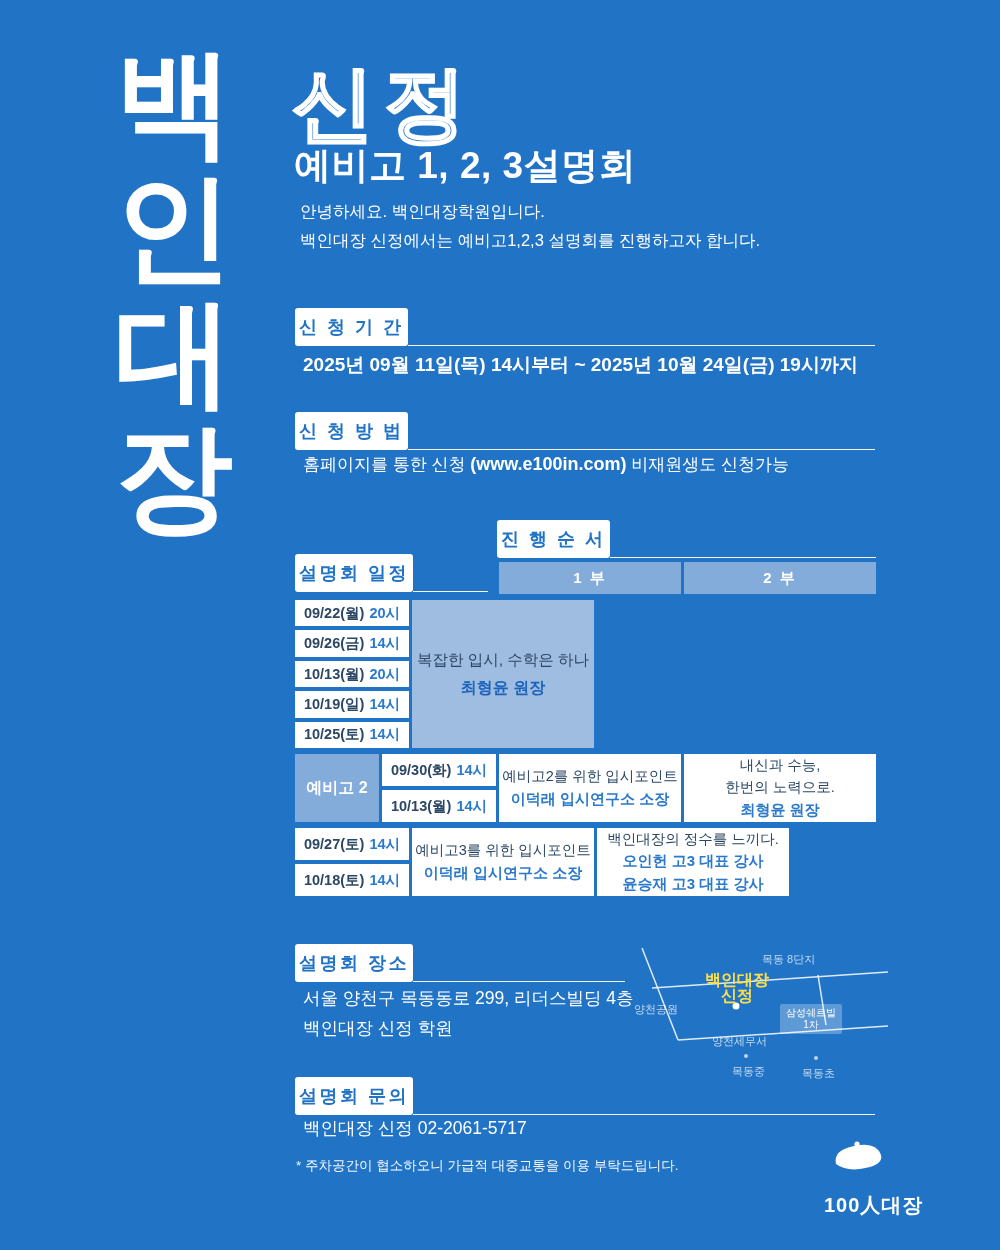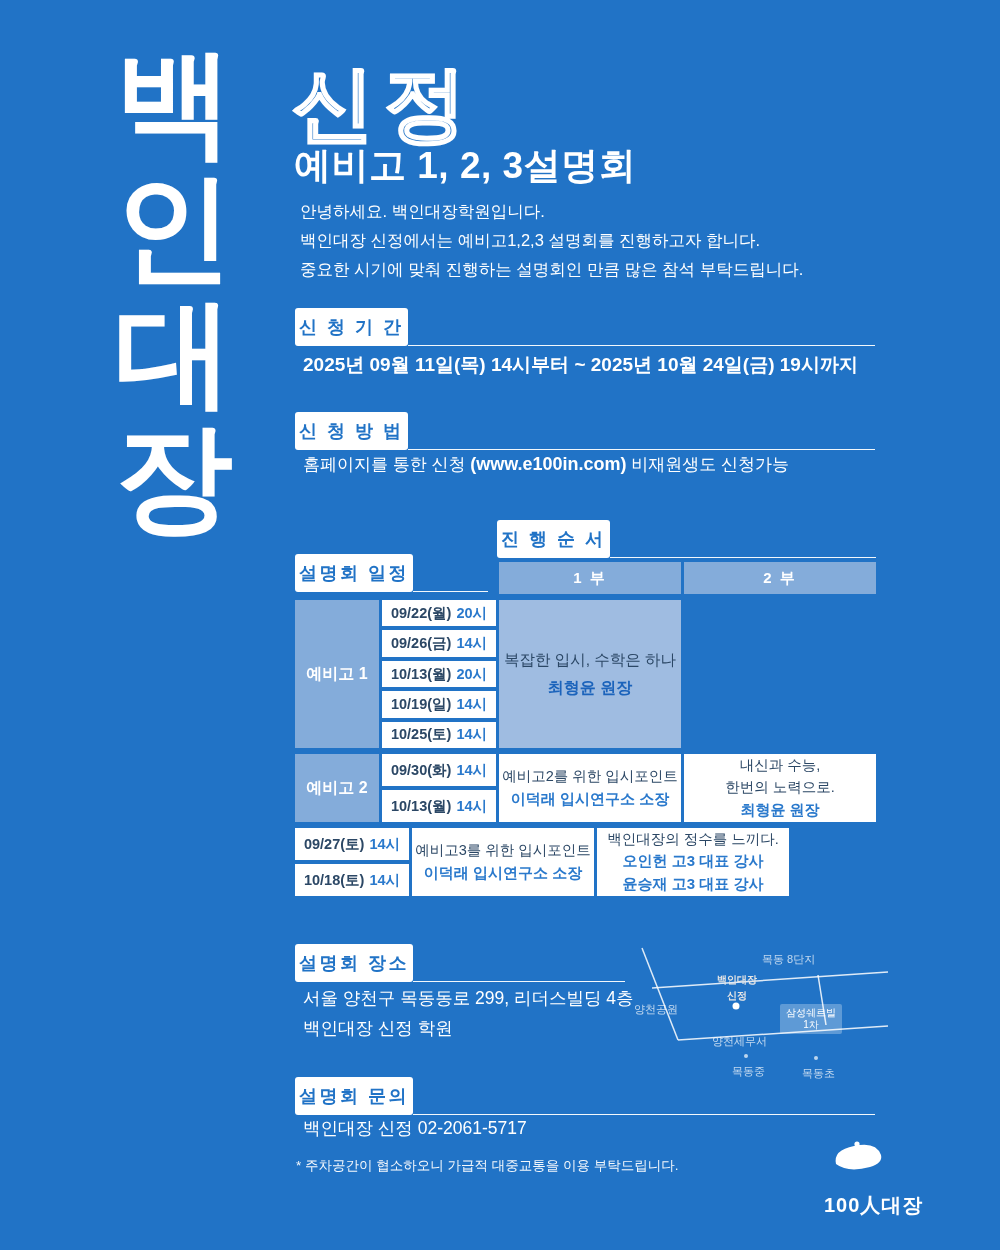--- a/index.html
+++ b/index.html
@@ -61,21 +61,21 @@
   .block-1 .pcell.w-p1 { background:var(--cell_lighter,#9fbce1); font-size:15.5px; }
   .block-1 .pcell.w-p1 .speaker { color:var(--deep_blue,#1b63bb); font-size:16px; margin-top:4px; }
   .pcell.empty { background:transparent; }
 
   
   .venue-lines { left:303px; top:983px; font-size:17.5px; line-height:30px; }
   .map { left:612px; top:944px; width:280px; height:140px; }
   .map svg { position:absolute; left:0; top:0; }
   .map .lbl { position:absolute; color:rgba(255,255,255,.72); font-size:11px; white-space:nowrap; }
   .map .academy { position:absolute; left:88px; top:28px; width:74px; text-align:center;
-    color:#e5e5e5; font-weight:800; font-size:10px; line-height:16px; }
+    color:#fde047; font-weight:800; font-size:16px; line-height:16px; }
   .map .samsung { position:absolute; left:168px; top:60px; background:rgba(255,255,255,.28);
     border-radius:2px; padding:3px 6px; font-size:10px; line-height:12px; text-align:center; color:#fff; }
 
   .contact-value { left:303px; top:1116px; font-size:17.5px; font-weight:500; }
   .notes { left:296px; top:1153px; font-size:13.5px; line-height:26px; color:rgba(255,255,255,.95); }
 
   .logo { left:824px; top:1140px; width:110px; height:70px; }
   .logo .beret { position:absolute; left:6px; top:0; }
   .logo .logo-text { position:absolute; left:0; top:52px; font-size:20px; font-weight:800;
     letter-spacing:1px; color:#fff; }
@@ -88,21 +88,20 @@
   <span>인</span>
   <span>대</span>
   <span>장</span>
 </div>
 
 <div class="abs outline-title">신정</div>
 <div class="abs hero-title">예비고 1, 2, 3설명회</div>
 <div class="abs intro">
   <div>안녕하세요. 백인대장학원입니다.</div>
   <div>백인대장 신정에서는 예비고1,2,3 설명회를 진행하고자 합니다.</div>
-  <div>중요한 시기에 맞춰 진행하는 설명회인 만큼 많은 참석 부탁드립니다.</div>
 </div>
 
 <div id="sec-period" class="abs section">
   <div class="chip">신 청 기 간</div>
   <div class="rule"></div>
 </div>
 <div class="abs period-value">2025년 09월 11일(목) 14시부터 ~ 2025년 10월 24일(금) 19시까지</div>
 
 <div id="sec-method" class="abs section">
   <div class="chip">신 청 방 법</div>
@@ -121,21 +120,20 @@
   <div class="rule"></div>
 </div>
 
 <div class="abs table">
   <div class="thead">
     <div class="col-h w-p1">1 부</div>
     <div class="col-h w-p2">2 부</div>
   </div>
 
   <div class="block block-1">
-    <div class="glabel">예비고 1</div>
     <div class="dates">
       <div class="date-cell">
           <span class="d">09/22(월)</span>
           <span class="t">20시</span>
         </div>
       <div class="date-cell">
           <span class="d">09/26(금)</span>
           <span class="t">14시</span>
         </div>
       <div class="date-cell">

